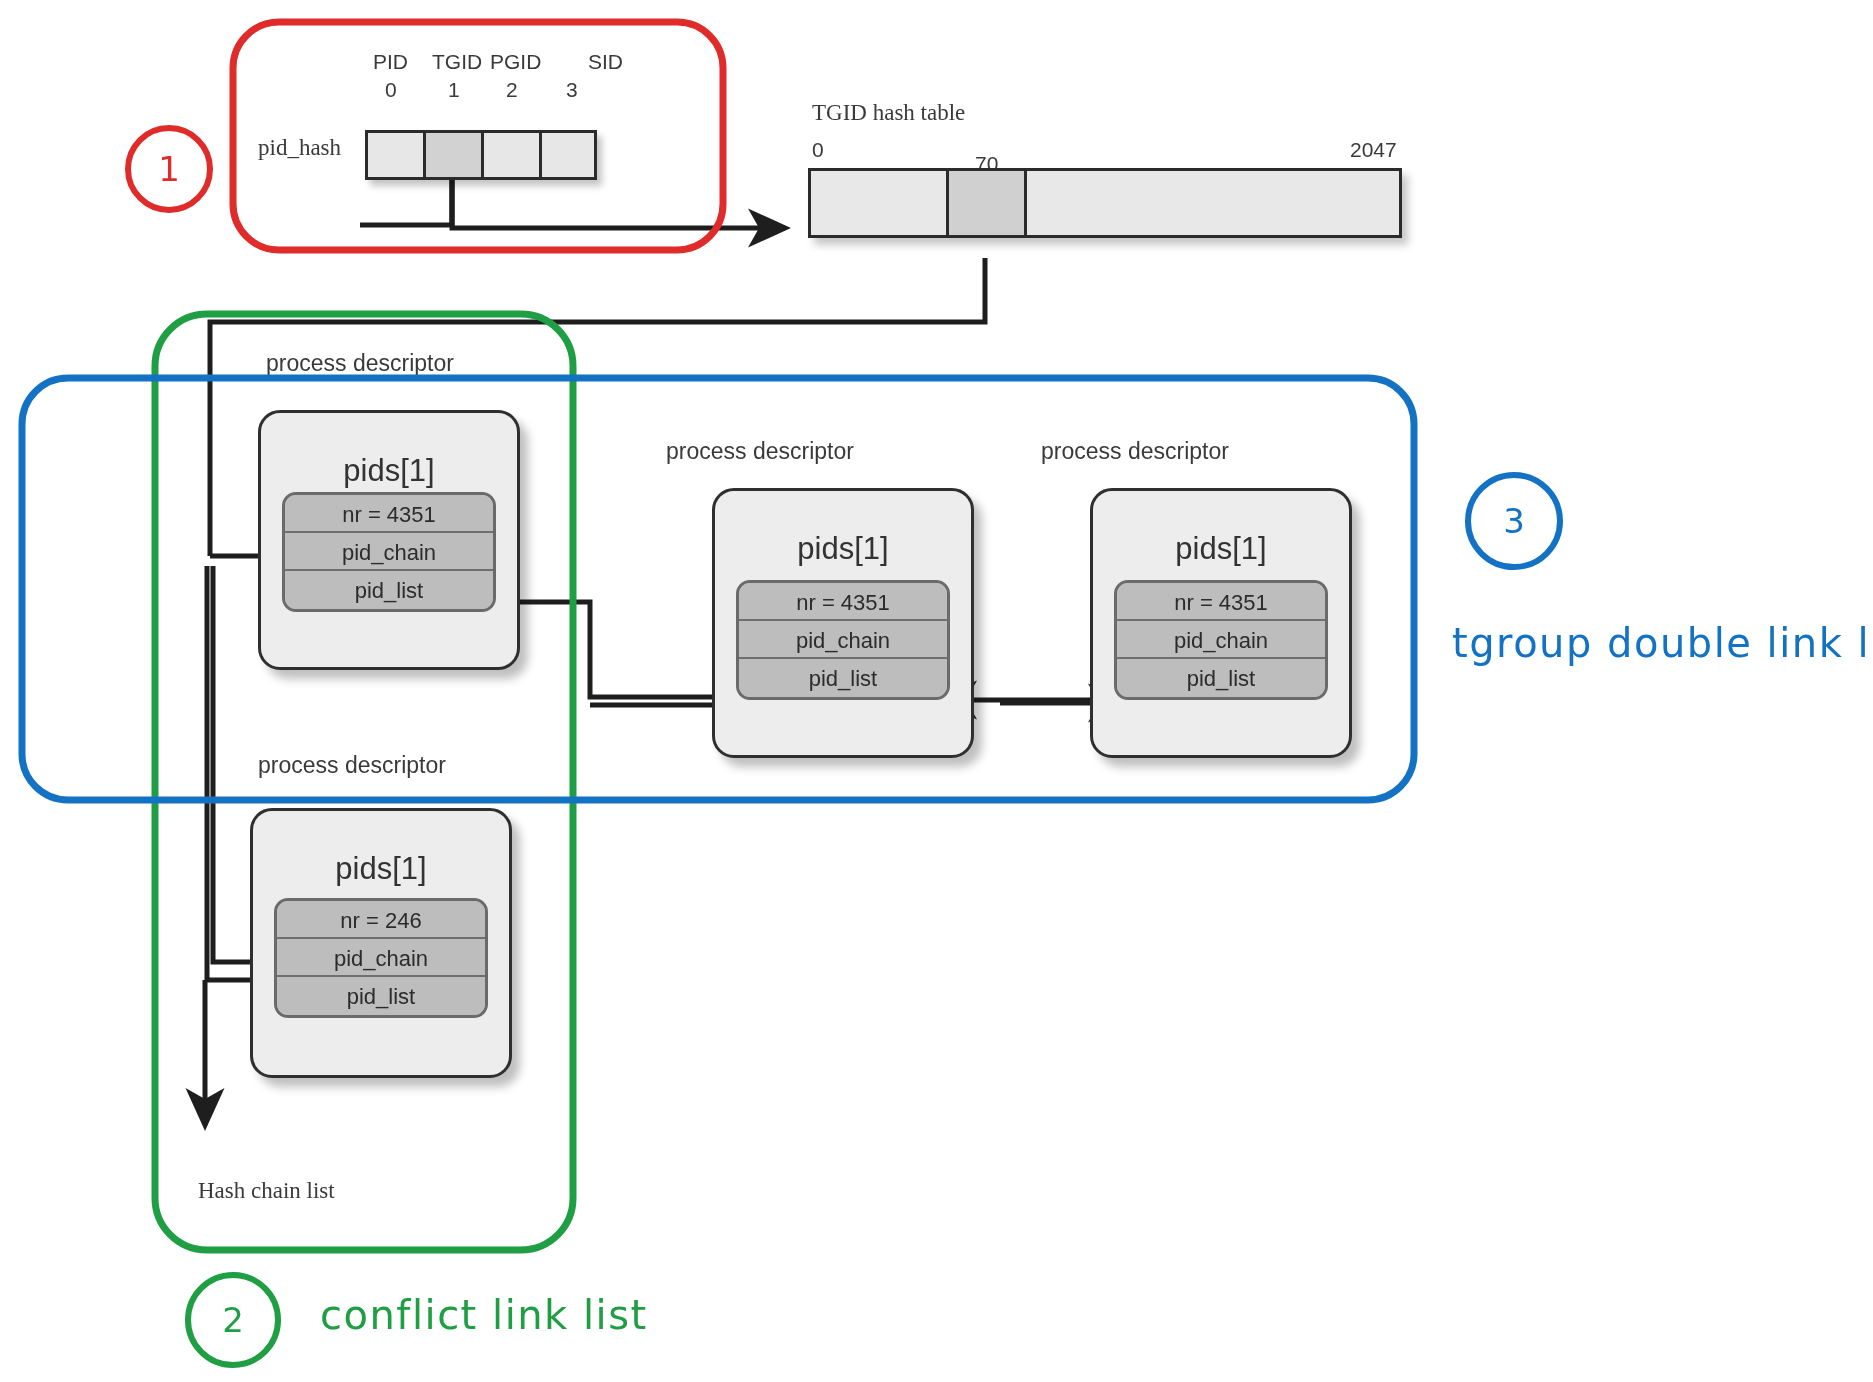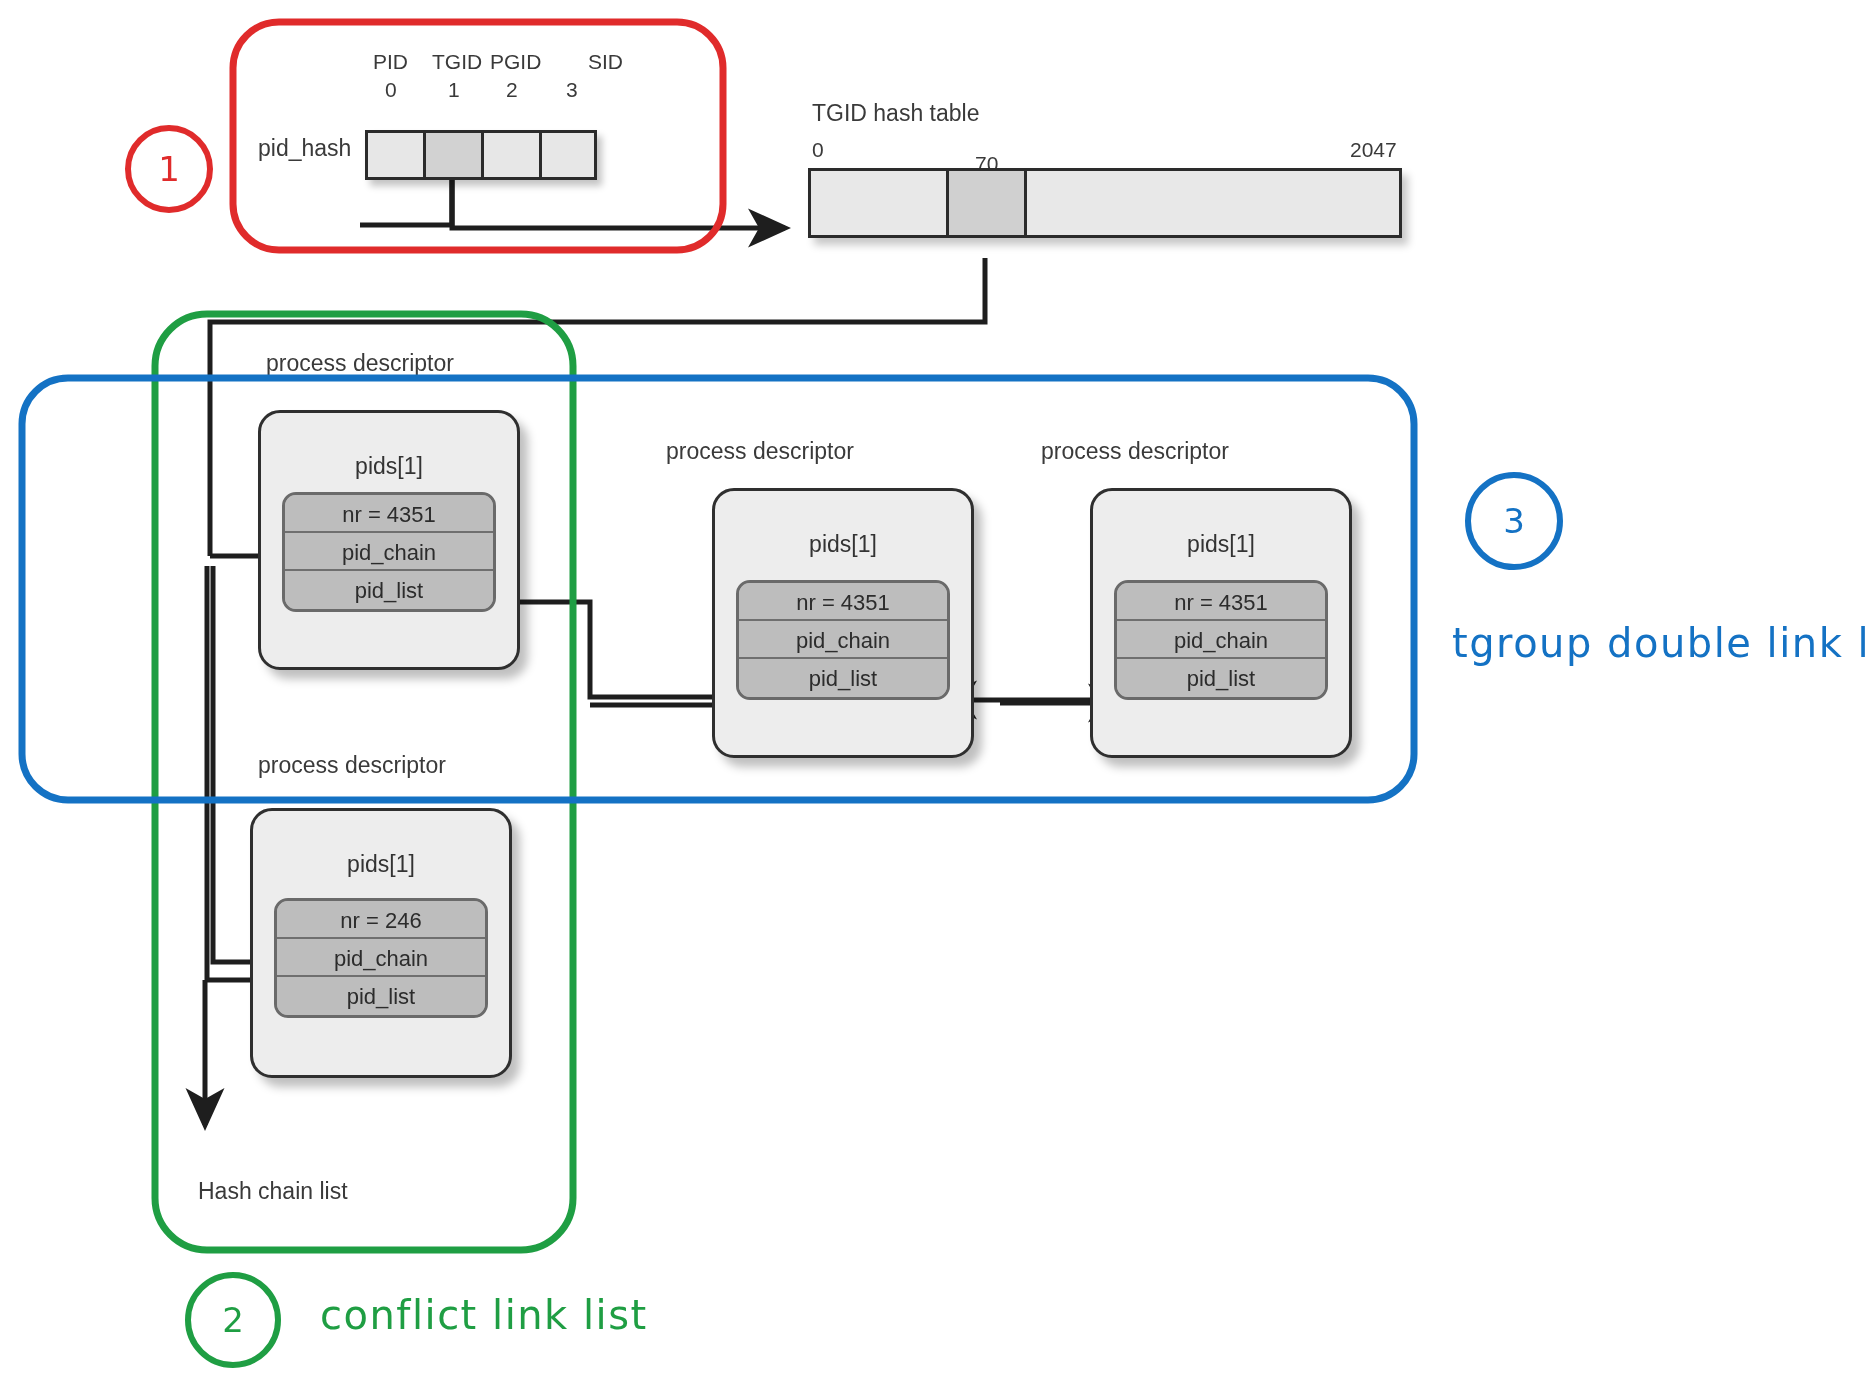--- a/index.html
+++ b/index.html
@@ -1,42 +1,42 @@
 <!DOCTYPE html>
 <html><head>
 <meta charset="utf-8">
 <style>
   html,body{margin:0;padding:0;background:#ffffff;}
   body{font-family:"Liberation Sans",sans-serif;}
   #stage{position:relative;width:1873px;height:1382px;background:#fff;overflow:hidden;}
 
   .lbl{position:absolute;color:#3a3a3a;font-family:"Liberation Sans",sans-serif;white-space:nowrap;}
   .lbl-sm{font-size:21px;}
-  .lbl-md{font-size:23px;}
+  .lbl-md{font-size:23px;font-family:Liberation Serif, serif;}
 
   
   .pidhash-cells{position:absolute;display:flex;box-shadow:5px 6px 7px rgba(0,0,0,.23);}
   .pidhash-cells .cell{width:58px;height:50px;background:#e7e7e7;
       border:3px solid #2b2b2b;border-right-width:0;box-sizing:border-box;}
   .pidhash-cells .cell:last-child{border-right-width:3px;}
   .pidhash-cells .cell.sel{background:#d2d2d2;}
 
   
   .tgid-table{position:absolute;display:flex;box-shadow:6px 7px 8px rgba(0,0,0,.22);}
   .tgid-table .seg{height:70px;background:#e8e8e8;border:3px solid #2b2b2b;
       border-right-width:0;box-sizing:border-box;}
   .tgid-table .seg:last-child{border-right-width:3px;}
   .tgid-table .seg.sel{background:#d0d0d0;}
 
   
   .pd-card{position:absolute;background:#ededed;border:3px solid #2f2f2f;
       border-radius:22px;box-shadow:8px 9px 10px rgba(0,0,0,.25);box-sizing:border-box;}
   .pd-title{position:absolute;font-size:23px;color:#3a3a3a;text-align:center;}
 
-  .pids-label{position:absolute;width:100%;text-align:center;font-size:23px;color:#333;}
+  .pids-label{position:absolute;width:100%;text-align:center;font-size:31px;color:#333;}
 
   
   .fields{position:absolute;border:3px solid #6a6a6a;border-radius:14px;
       overflow:hidden;box-sizing:border-box;background:#b9b9b9;}
   .fields .f{height:38px;line-height:40px;text-align:center;font-size:22px;color:#2c2c2c;
       background:#bdbdbd;border-bottom:2px solid #6f6f6f;box-sizing:border-box;}
   .fields .f:last-child{border-bottom:none;}
 
   
   .ann-circle{position:absolute;border-radius:50%;display:flex;align-items:center;

